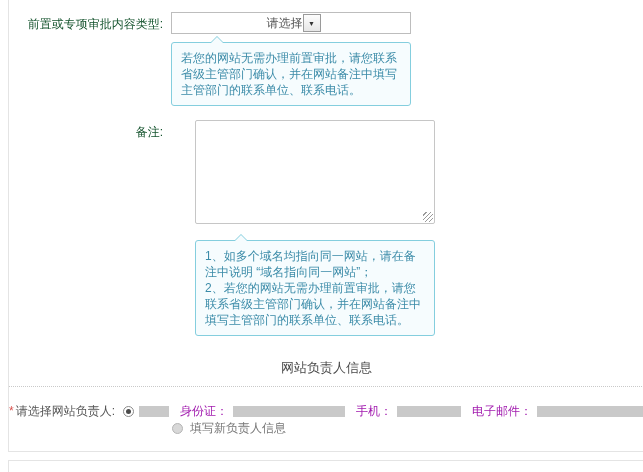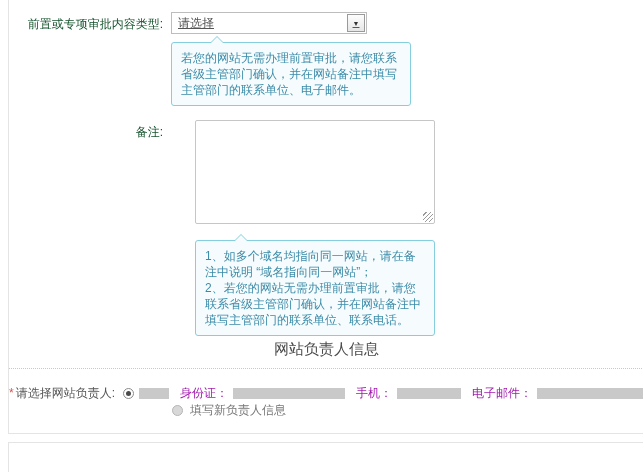--- a/index.html
+++ b/index.html
@@ -11,22 +11,22 @@
     border:1px solid #e4e4e4; border-top:none;
     padding-top:12px; padding-bottom:14px;
     background:#fff;
   }
   .form-row { display:flex; align-items:flex-start; }
   .label-col { width:162px; text-align:right; padding-right:8px; padding-top:4px; color:#14532d; }
   .field-col { width:240px; }
 
   
   .select-box {
-    width:196px; height:22px; border:1px solid #bdbdbd; background:#fff;
-    display:flex; align-items:center; justify-content:space-between; cursor:pointer;text-decoration:underline;
+    width:240px; height:22px; border:1px solid #bdbdbd; background:#fff;
+    display:flex; align-items:center; justify-content:center; cursor:pointer;
   }
   .select-value { padding-left:6px; color:#555; }
   .select-btn {
     width:18px; height:18px; margin-right:1px; border:1px solid #9a9a9a;
     background:linear-gradient(#fdfdfd,#e6e6e6);
     display:flex; align-items:center; justify-content:center;
     font-size:7px; color:#333; line-height:1;
   }
 
   
@@ -57,21 +57,21 @@
     background:transparent; font-family:inherit; font-size:12px;
   }
   .resize-grip {
     position:absolute; right:1px; bottom:1px; width:10px; height:10px;
     background:repeating-linear-gradient(135deg, transparent 0 2px, #9a9a9a 2px 3px);
     pointer-events:none;
   }
 
   .tip2 { margin-top:16px; }
 
-  .section-title { text-align:center; margin-top:4px; color:#4a4a4a; font-size:15px; }
+  .section-title { text-align:center; margin-top:23px; color:#4a4a4a; font-size:13px; }
   .dotted-sep { border:none; border-top:1px dotted #c9c9c9; margin-top:9px; }
 
   
   .principal-row { display:flex; align-items:center; margin-top:16px; }
   .principal-label { width:155px; text-align:right; padding-right:8px; white-space:nowrap; }
   .req-star { color:#d9534f; margin-right:2px; }
   .radio { display:inline-block; width:11px; height:11px; border-radius:50%;
     border:1px solid #8a8a8a; background:#fff; position:relative; flex:none; cursor:pointer; }
   .radio.checked::after { content:""; position:absolute; left:2px; top:2px; width:5px; height:5px;
     border-radius:50%; background:#4a4a4a; }
@@ -95,21 +95,21 @@
 <div class="main-form">
 
   <div class="form-row">
     <div class="label-col">前置或专项审批内容类型:</div>
     <div class="field-col">
       <div class="select-box">
         <span class="select-value">请选择</span>
         <span class="select-btn">▼</span>
       </div>
       <div class="tip">
-        <span>若您的网站无需办理前置审批，请您联系省级主管部门确认，并在网站备注中填写主管部门的联系单位、电子邮件。</span>
+        <span>若您的网站无需办理前置审批，请您联系省级主管部门确认，并在网站备注中填写主管部门的联系单位、联系电话。</span>
       </div>
     </div>
   </div>
 
   <div class="form-row remark-row">
     <div class="label-col">备注:</div>
     <div class="field-col">
       <div class="remark-area">
         <textarea style=""></textarea>
         <span class="resize-grip"></span>

